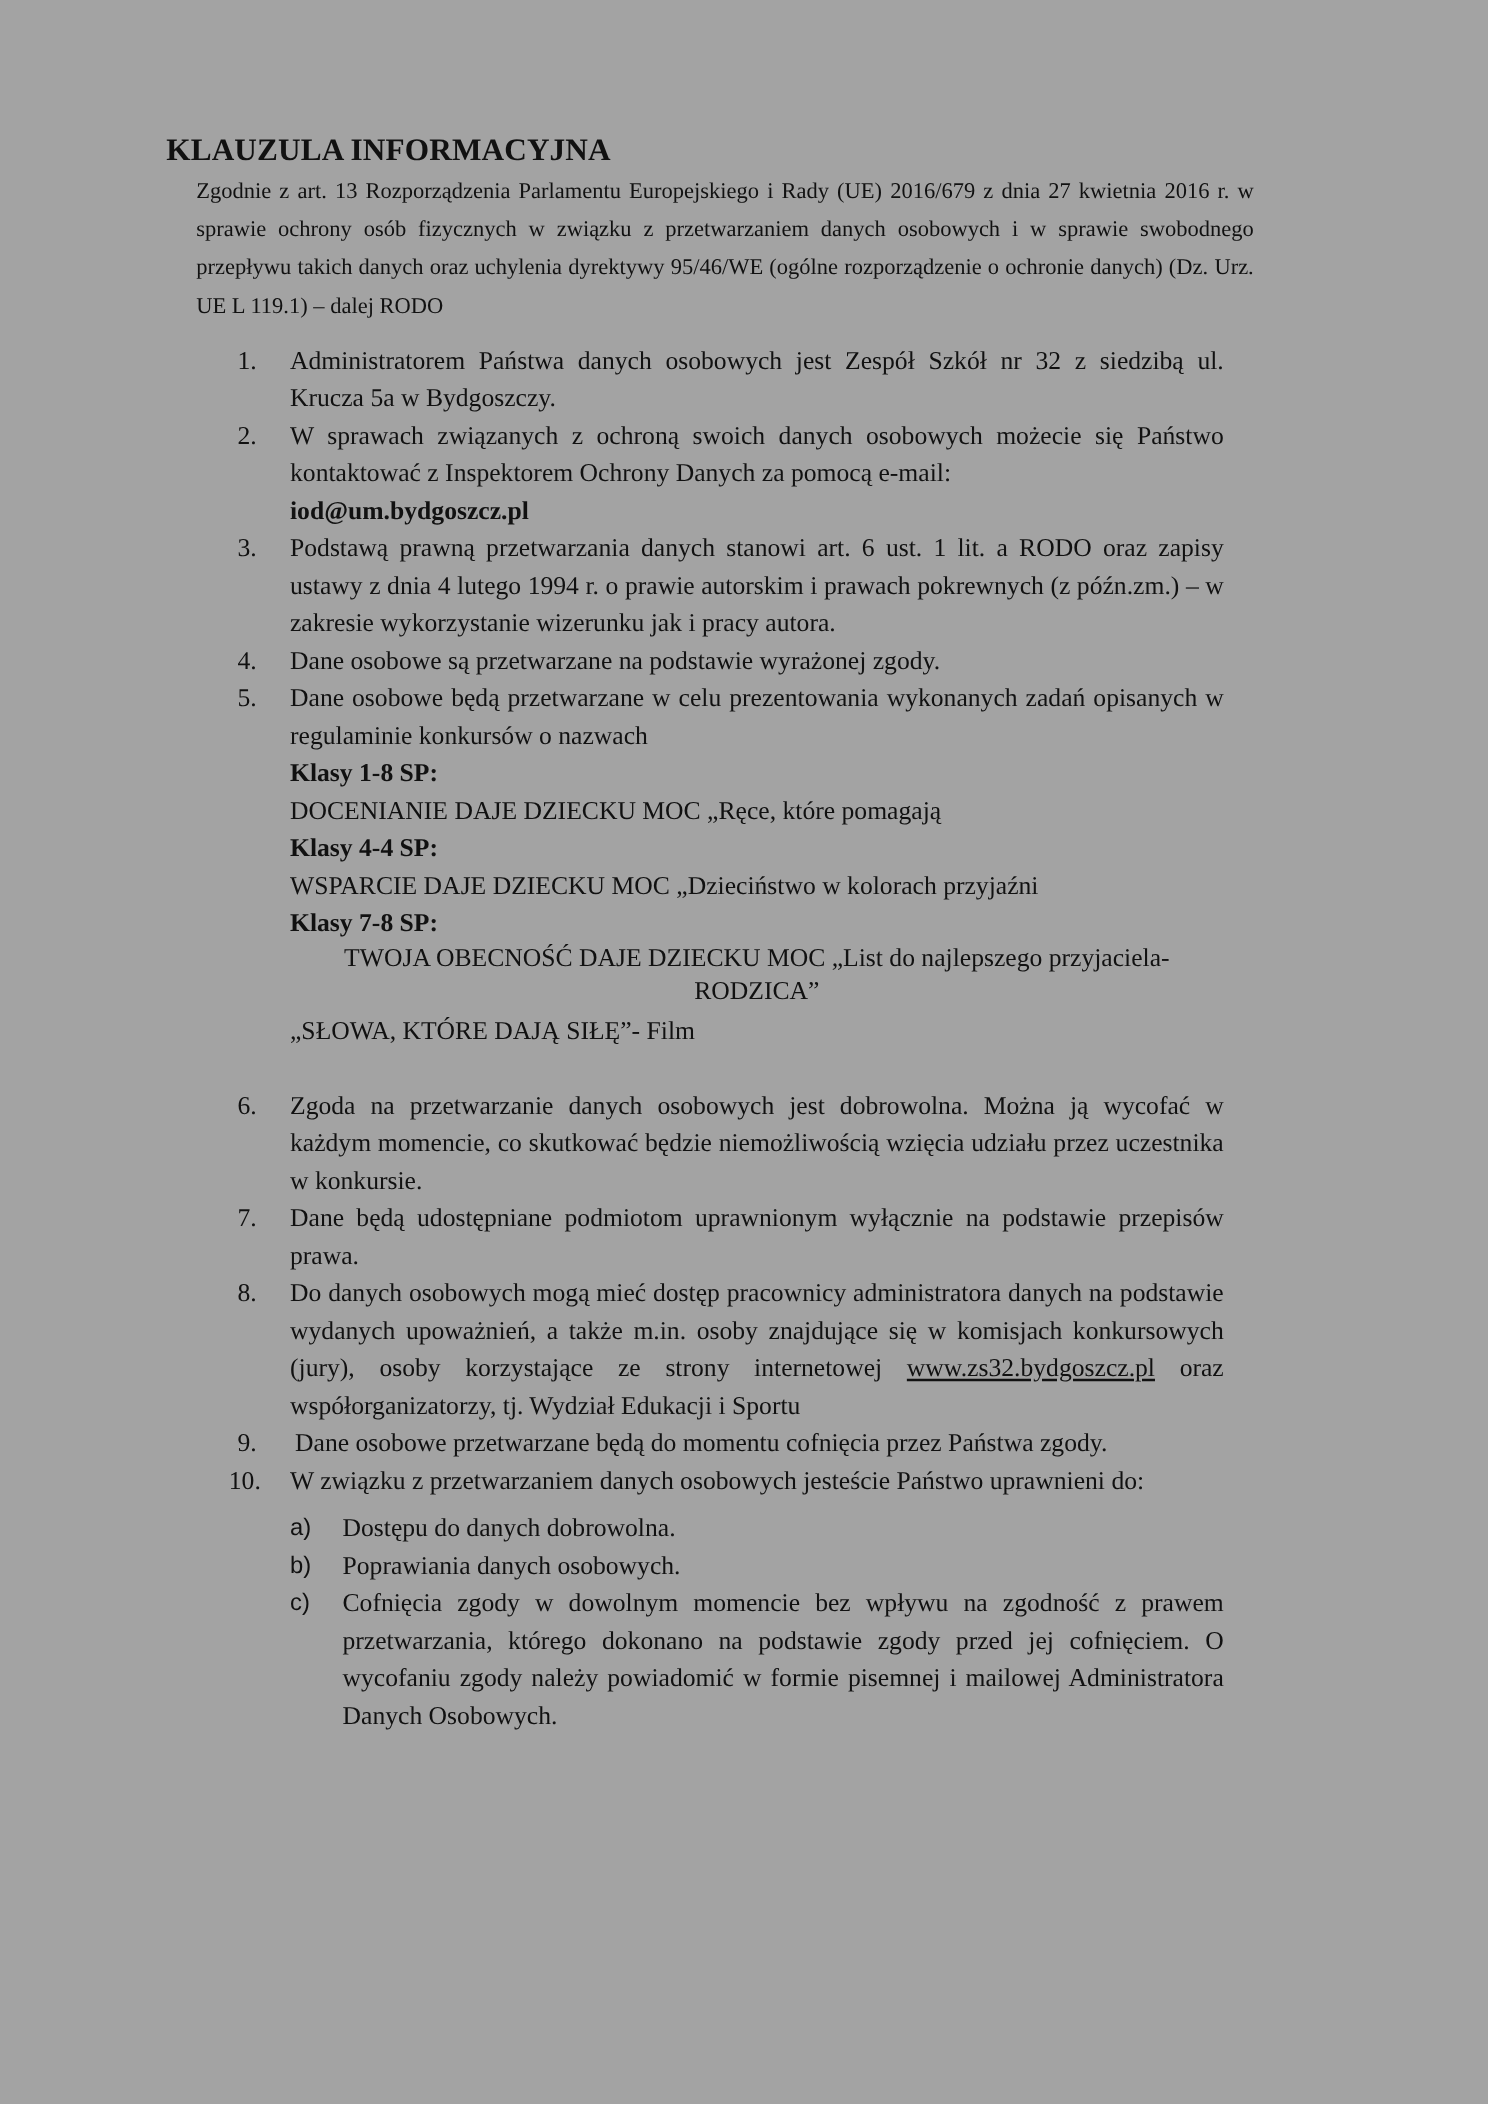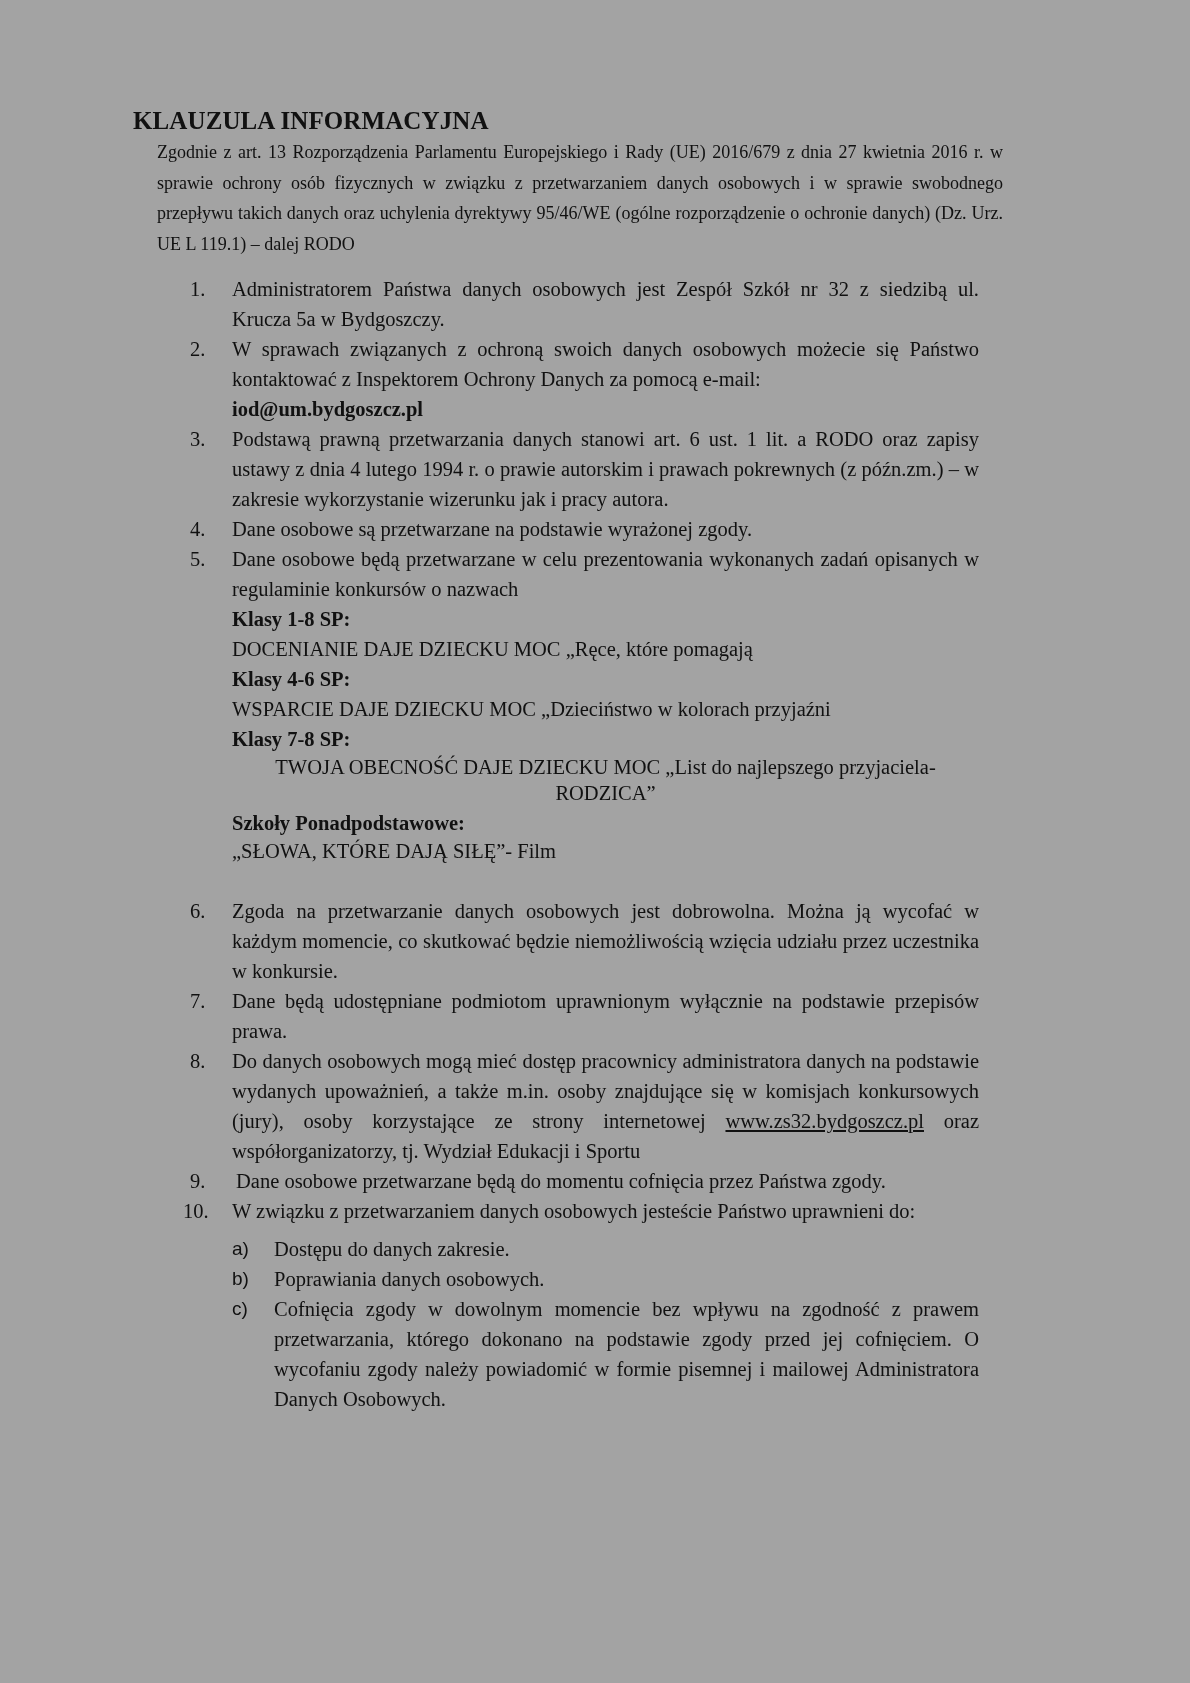--- a/index.html
+++ b/index.html
@@ -52,25 +52,24 @@
       <span class="num">4.</span>
       <div class="body">Dane osobowe są przetwarzane na podstawie wyrażonej zgody.</div>
     </div>
 
     <div class="item">
       <span class="num">5.</span>
       <div class="body">
         <div>Dane osobowe będą przetwarzane w celu prezentowania wykonanych zadań opisanych w regulaminie konkursów o nazwach</div>
         <div class="bold">Klasy 1-8 SP:</div>
         <div>DOCENIANIE DAJE DZIECKU MOC „Ręce, które pomagają</div>
-        <div class="bold">Klasy 4-6 SP:</div>
+        <div class="bold">Klasy 4-4 SP:</div>
         <div>WSPARCIE DAJE DZIECKU MOC „Dzieciństwo w kolorach przyjaźni</div>
         <div class="bold">Klasy 7-8 SP:</div>
         <div style="text-align:center; line-height:26px; margin-bottom:4px;">TWOJA OBECNOŚĆ DAJE DZIECKU MOC „List do najlepszego  przyjaciela-RODZICA”</div>
-        <div class="bold" style="line-height:26px;">Szkoły Ponadpodstawowe:</div>
         <div>„SŁOWA, KTÓRE DAJĄ SIŁĘ”- Film</div>
       </div>
     </div>
 
     <div class="gap"></div>
 
     <div class="item">
       <span class="num">6.</span>
       <div class="body">Zgoda na przetwarzanie danych osobowych jest dobrowolna. Można ją wycofać w każdym momencie, co skutkować będzie niemożliwością wzięcia udziału przez uczestnika w konkursie.</div>
     </div>
@@ -94,21 +93,21 @@
     </div>
 
     <div class="item ten">
       <span class="num">10.</span>
       <div class="body">W związku z przetwarzaniem danych osobowych jesteście Państwo uprawnieni do:</div>
     </div>
 
     <div class="letters">
       <div class="letter">
         <span class="lmark">a)</span>
-        <div>Dostępu do danych zakresie.</div>
+        <div>Dostępu do danych dobrowolna.</div>
       </div>
       <div class="letter">
         <span class="lmark">b)</span>
         <div>Poprawiania danych osobowych.</div>
       </div>
       <div class="letter">
         <span class="lmark">c)</span>
         <div>Cofnięcia zgody w dowolnym momencie bez wpływu na zgodność z prawem przetwarzania, którego dokonano na podstawie zgody przed jej cofnięciem. O wycofaniu zgody należy  powiadomić w formie pisemnej i mailowej Administratora Danych Osobowych.</div>
       </div>
     </div>

